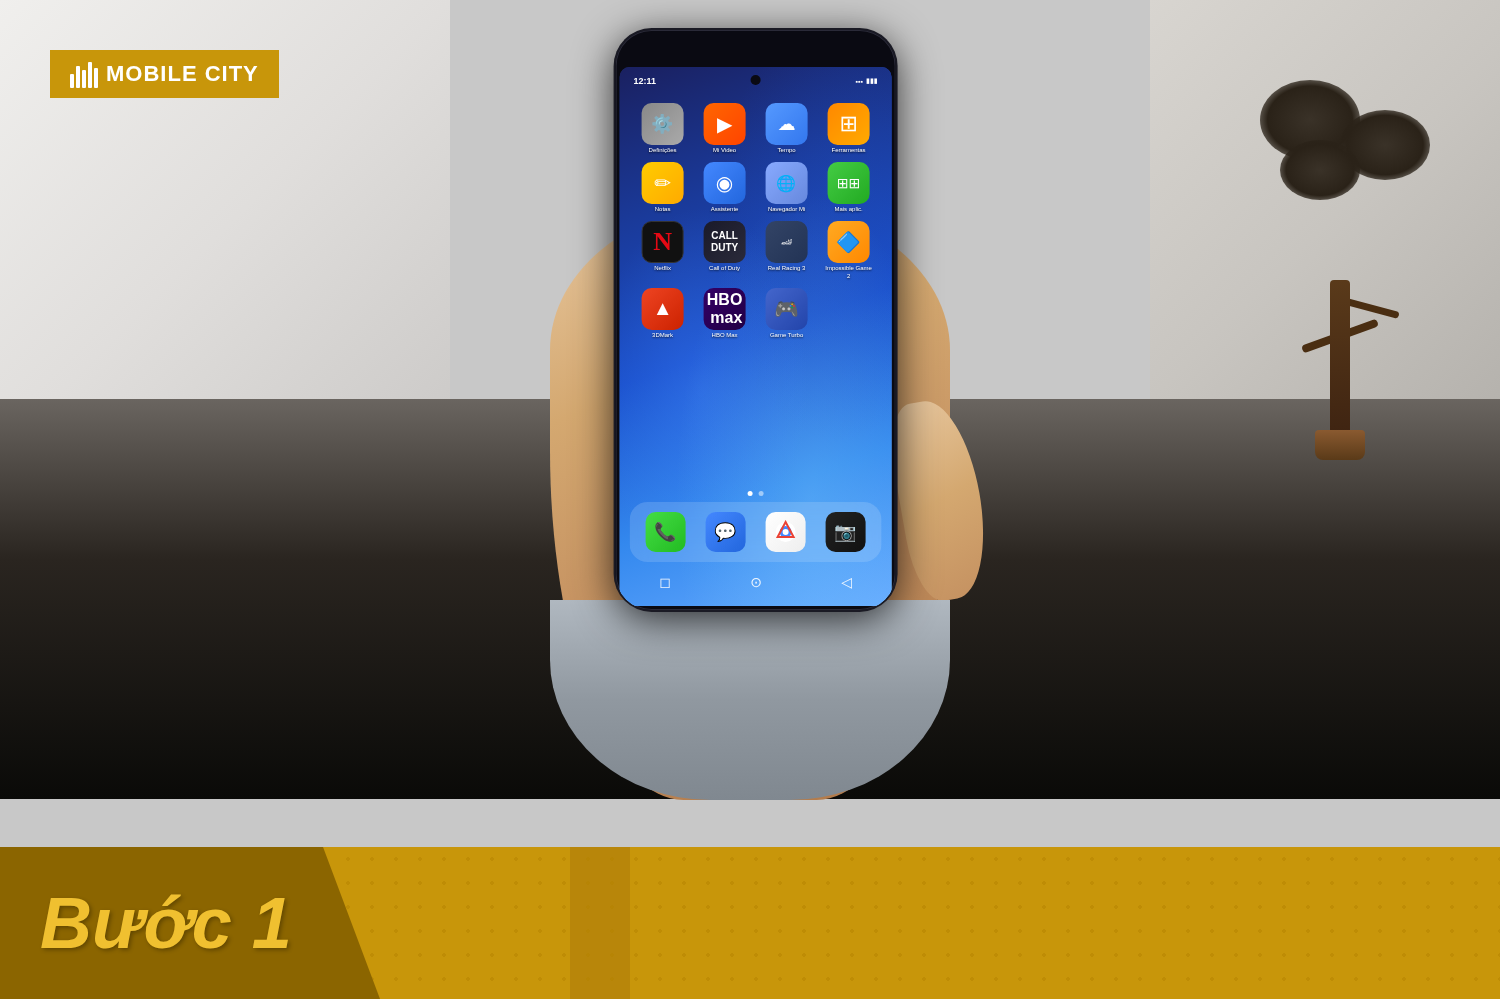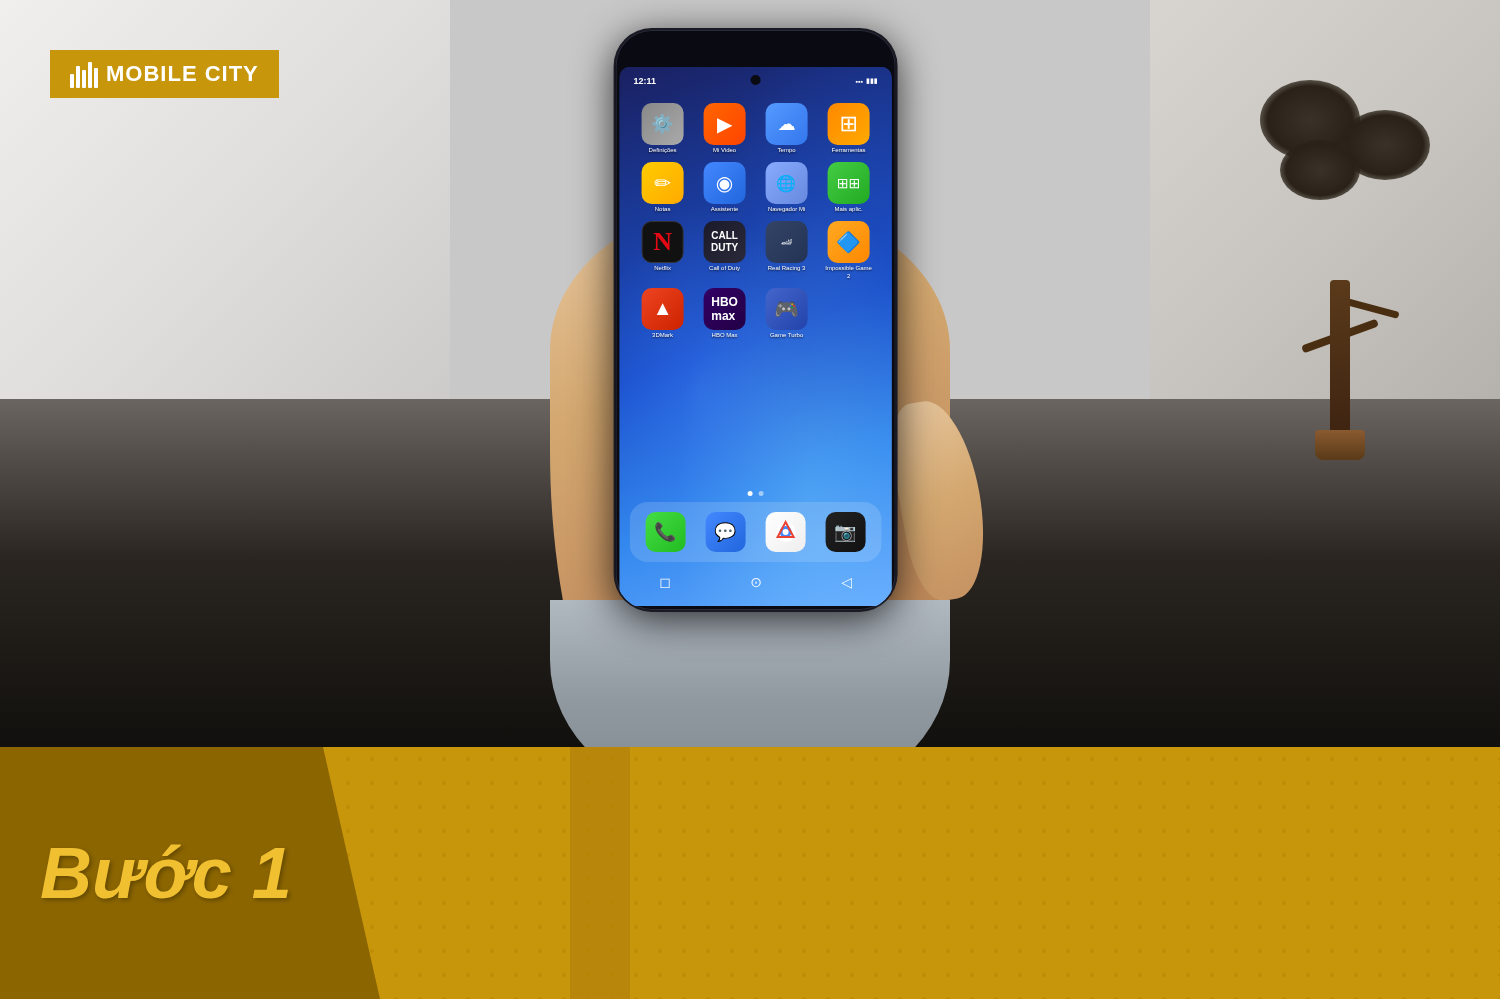--- a/index.html
+++ b/index.html
@@ -354,21 +354,21 @@
       color: white;
       font-size: 22px;
       font-weight: 900;
       letter-spacing: 1px;
     }
 
     
     .bottom-banner {
       position: absolute;
       bottom: 0; left: 0; right: 0;
-      height: 252px;
+      height: 152px;
       background: linear-gradient(90deg, #c8960a 0%, #c8960a 38%, #b8860a 38%, #b8860a 42%, #c8960a 42%, #c8960a 100%);
       z-index: 15;
       display: flex;
       align-items: center;
     }
 
     
     .banner-dots {
       position: absolute;
       top: 0; left: 0; right: 0; bottom: 0;
@@ -528,21 +528,21 @@
           <div class="app-icon-wrapper">
             <div class="app-icon app-impossible" style="color:white;font-size:20px;">🔷</div>
             <span class="app-label">Impossible Game 2</span>
           </div>
 
           <div class="app-icon-wrapper">
             <div class="app-icon app-3dmark" style="color:white;font-size:20px;">▲</div>
             <span class="app-label">3DMark</span>
           </div>
           <div class="app-icon-wrapper">
-            <div class="app-icon app-hbomax" style="color:white;font-size:12px;font-weight:900;">HBO<br>max</div>
+            <div class="app-icon app-hbomax" style="color:white;font-size:16px;font-weight:900;text-align:right;">HBO<br>max</div>
             <span class="app-label">HBO Max</span>
           </div>
           <div class="app-icon-wrapper">
             <div class="app-icon app-gameturbo" style="color:white;font-size:20px;">🎮</div>
             <span class="app-label">Game Turbo</span>
           </div>
           <div class="app-icon-wrapper">
           </div>
         </div>
 

